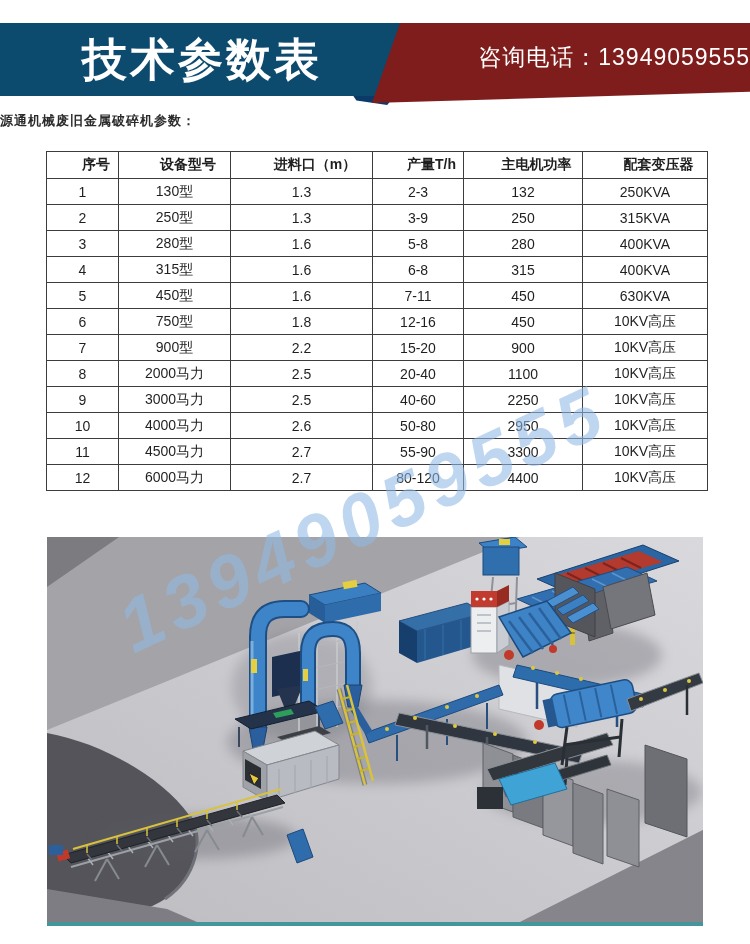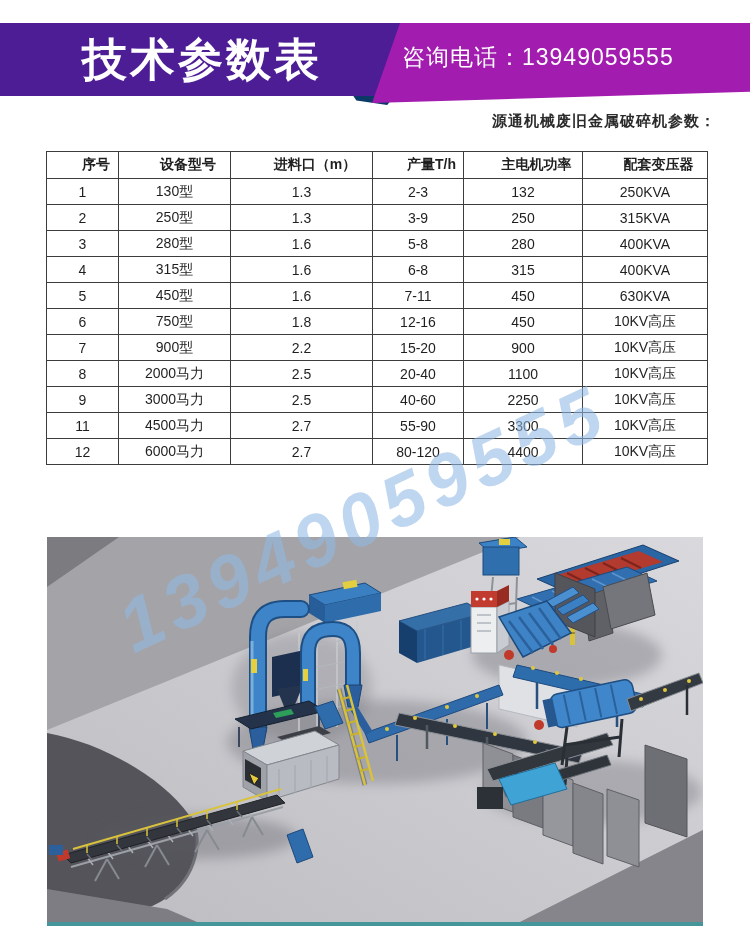--- a/index.html
+++ b/index.html
@@ -4,45 +4,45 @@
 <style>
   html,body{margin:0;padding:0;}
   body{
     width:750px;height:944px;position:relative;background:#ffffff;
     font-family:"Liberation Sans","DejaVu Sans",sans-serif;
     overflow:hidden;
   }
   
   .band-light{
     position:absolute;left:0;top:23px;width:404px;height:73px;
-    background:#4c1d95;z-index:2;
+    background:#0c4a6e;z-index:2;
     display:flex;align-items:center;justify-content:center;
   }
   .band-light .big-title{
     color:#ffffff;font-size:45px;font-weight:bold;letter-spacing:3px;
   }
   .band-dark{
     position:absolute;left:372px;top:23px;width:378px;height:80px;
-    background:#a21caf;z-index:3;
+    background:#7f1d1d;z-index:3;
     clip-path:polygon(28px 0,100% 0,100% 86%,0 100%);
-    display:flex;align-items:center;justify-content:flex-start;
+    display:flex;align-items:center;justify-content:flex-end;
   }
   .band-dark .phone{
     color:#ffffff;font-size:23px;font-weight:500;letter-spacing:1px;
     padding:0 0 12px 30px;
   }
   .band-fold{
     position:absolute;left:352px;top:94px;width:44px;height:11px;
     background:#0b3a68;z-index:1;
     clip-path:polygon(0 0,100% 0,80% 100%,10% 60%);
   }
   
   .section-title{
-    position:absolute;left:0;top:112px;width:716px;text-align:right;
-    font-size:15px;font-weight:bold;color:#2b2b2b;letter-spacing:1px;z-index:4;
+    position:absolute;left:0;top:112px;width:716px;text-align:left;
+    font-size:13px;font-weight:bold;color:#2b2b2b;letter-spacing:1px;z-index:4;
   }
   
   table.spec{
     position:absolute;left:46px;top:151px;width:661px;z-index:4;
     border-collapse:collapse;table-layout:fixed;background:transparent;
   }
   table.spec th,table.spec td{
     border:1px solid #3c3c3c;text-align:center;vertical-align:middle;
     font-size:14px;color:#1f1f1f;padding:0;overflow:hidden;white-space:nowrap;
   }
@@ -160,20 +160,28 @@
       <td>20-40</td>
       <td>1100</td>
       <td>10KV高压</td>
     </tr>
     <tr>
       <td>9</td>
       <td>3000马力</td>
       <td>2.5</td>
       <td>40-60</td>
       <td>2250</td>
+      <td>10KV高压</td>
+    </tr>
+    <tr>
+      <td>10</td>
+      <td>4000马力</td>
+      <td>2.6</td>
+      <td>50-80</td>
+      <td>2950</td>
       <td>10KV高压</td>
     </tr>
     <tr>
       <td>11</td>
       <td>4500马力</td>
       <td>2.7</td>
       <td>55-90</td>
       <td>3300</td>
       <td>10KV高压</td>
     </tr>

